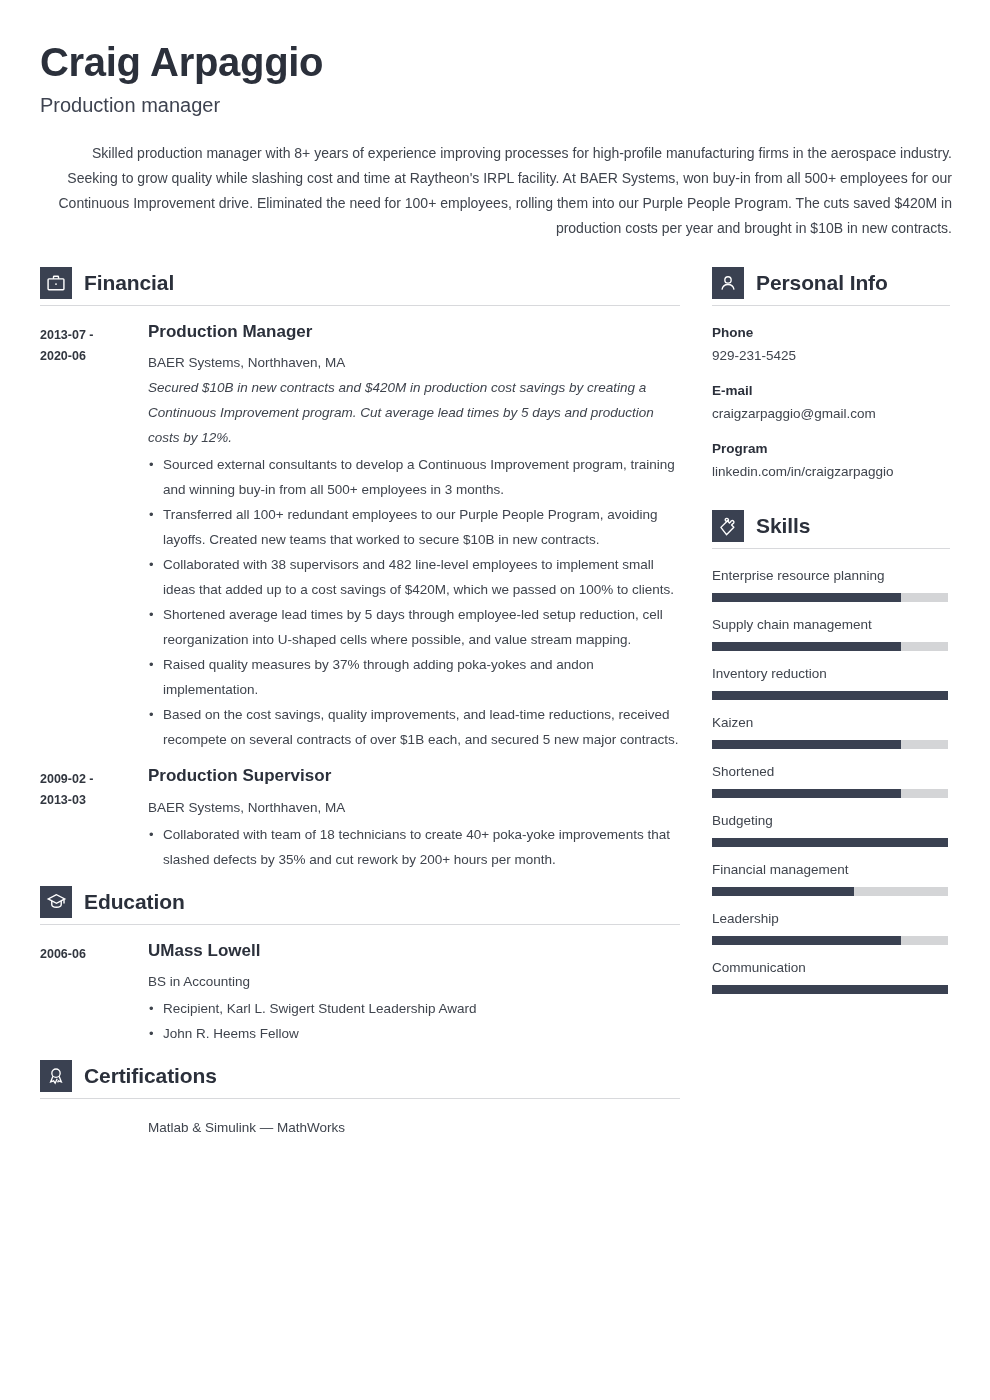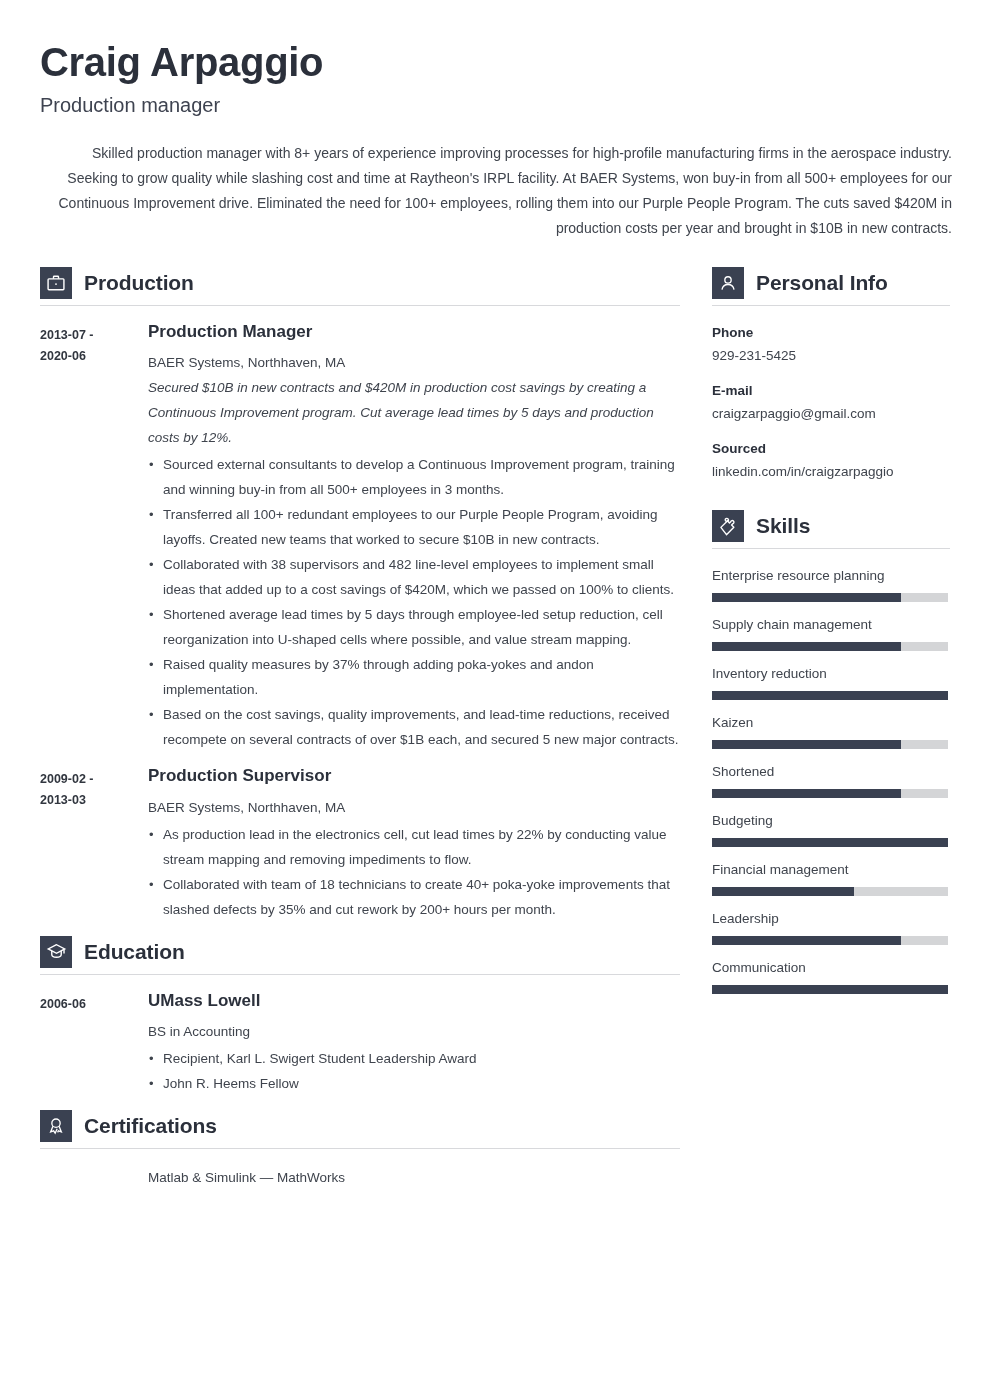--- a/index.html
+++ b/index.html
@@ -190,21 +190,21 @@
 
       <div class="section">
         <div class="sec-head">
           <span class="sec-icon">
             <svg width="20" height="20" viewBox="0 0 24 24" fill="none" stroke="#ffffff" stroke-width="1.7">
               <rect x="2.5" y="7" width="19" height="13" rx="1"></rect>
               <path d="M9 7V4.8c0-.5.4-.9.9-.9h4.2c.5 0 .9.4.9.9V7"></path>
               <circle cx="12" cy="13.3" r="1.1" fill="#ffffff" stroke="none"></circle>
             </svg>
           </span>
-          <span class="sec-title">Production</span>
+          <span class="sec-title">Financial</span>
         </div>
         <div class="sec-rule"></div>
 
         <div class="entry">
           <div class="entry-date">
             <div>2013-07 -</div>
             <div>2020-06</div>
           </div>
           <div class="entry-body">
             <div class="entry-title">Production Manager</div>
@@ -223,21 +223,20 @@
 
         <div class="entry">
           <div class="entry-date">
             <div>2009-02 -</div>
             <div>2013-03</div>
           </div>
           <div class="entry-body">
             <div class="entry-title">Production Supervisor</div>
             <div class="entry-sub">BAER Systems, Northhaven, MA</div>
             <ul class="bullets">
-              <li>As production lead in the electronics cell, cut lead times by 22% by conducting value stream mapping and removing impediments to flow.</li>
               <li>Collaborated with team of 18 technicians to create 40+ poka-yoke improvements that slashed defects by 35% and cut rework by 200+ hours per month.</li>
             </ul>
           </div>
         </div>
       </div>
 
       <div class="section" style="margin-top:14px;">
         <div class="sec-head">
           <span class="sec-icon">
             <svg width="21" height="21" viewBox="0 0 24 24" fill="none" stroke="#ffffff" stroke-width="1.6">
@@ -298,21 +297,21 @@
 
         <div>
           <div class="pi-label first">Phone</div>
           <div class="pi-value">929-231-5425</div>
         </div>
         <div>
           <div class="pi-label">E-mail</div>
           <div class="pi-value">craigzarpaggio@gmail.com</div>
         </div>
         <div>
-          <div class="pi-label">Sourced</div>
+          <div class="pi-label">Program</div>
           <div class="pi-value">linkedin.com/in/craigzarpaggio</div>
         </div>
       </div>
 
       <div class="side-sec" style="margin-top:26px;">
         <div class="sec-head">
           <span class="sec-icon">
             <svg width="21" height="21" viewBox="0 0 24 24" fill="none" stroke="#ffffff" stroke-width="1.6" stroke-linejoin="round">
               <path d="M8.2 4.6a1.9 1.9 0 1 1 3.1 1.5l1.8 1.8 1.4-1.4a1.9 1.9 0 1 1 2.4 2.4l-1.4 1.4 2.6 2.6-8.4 8.4L3.3 13 11 5.3 9.6 6.2a1.9 1.9 0 0 1-1.4-1.6Z"></path>
             </svg>

